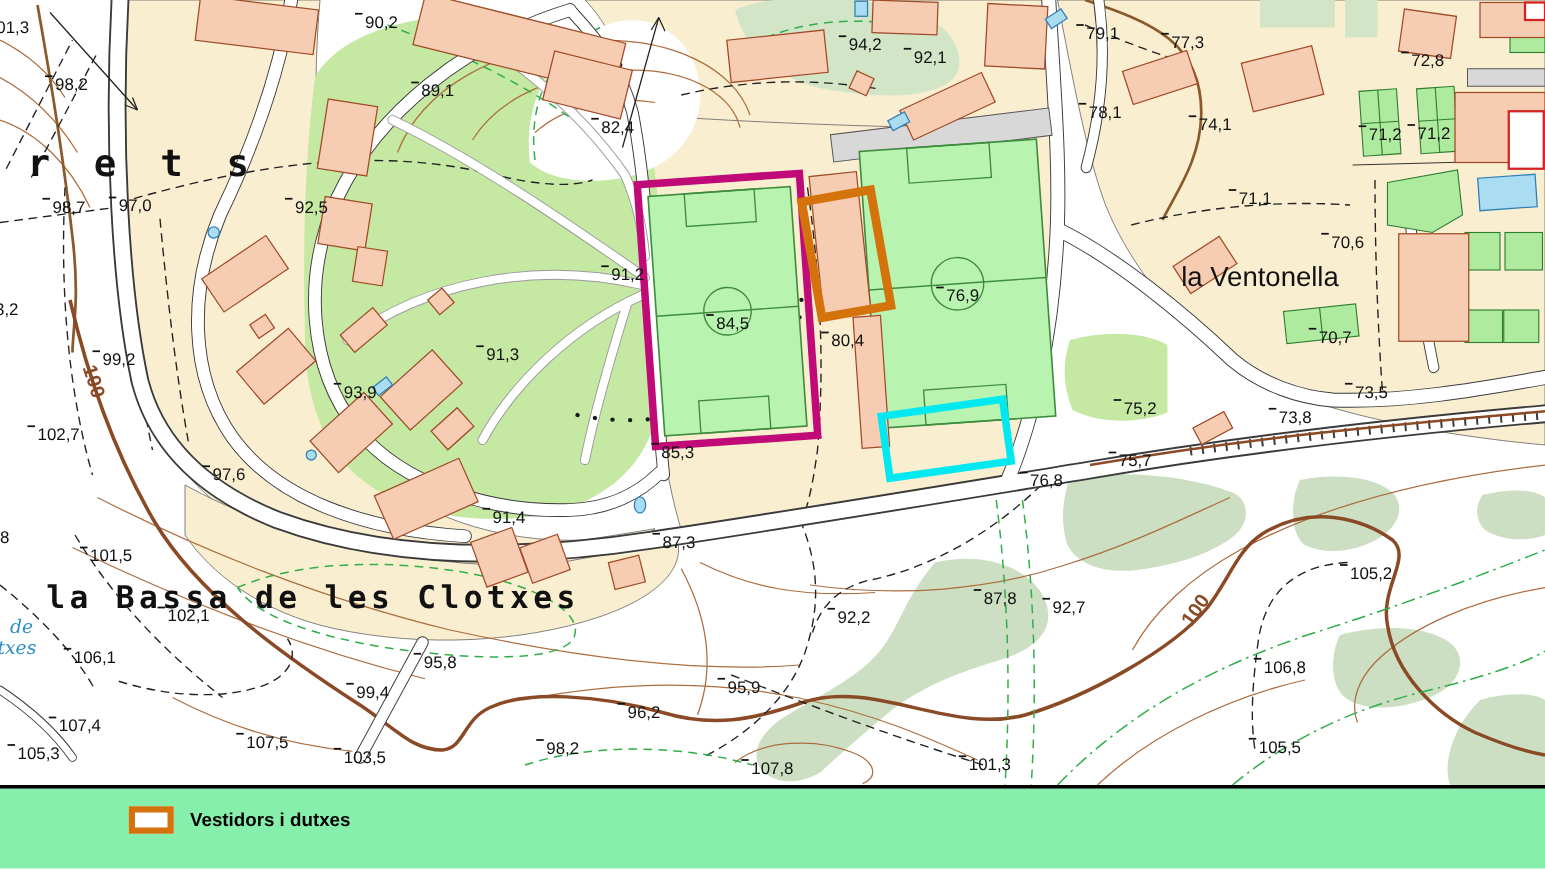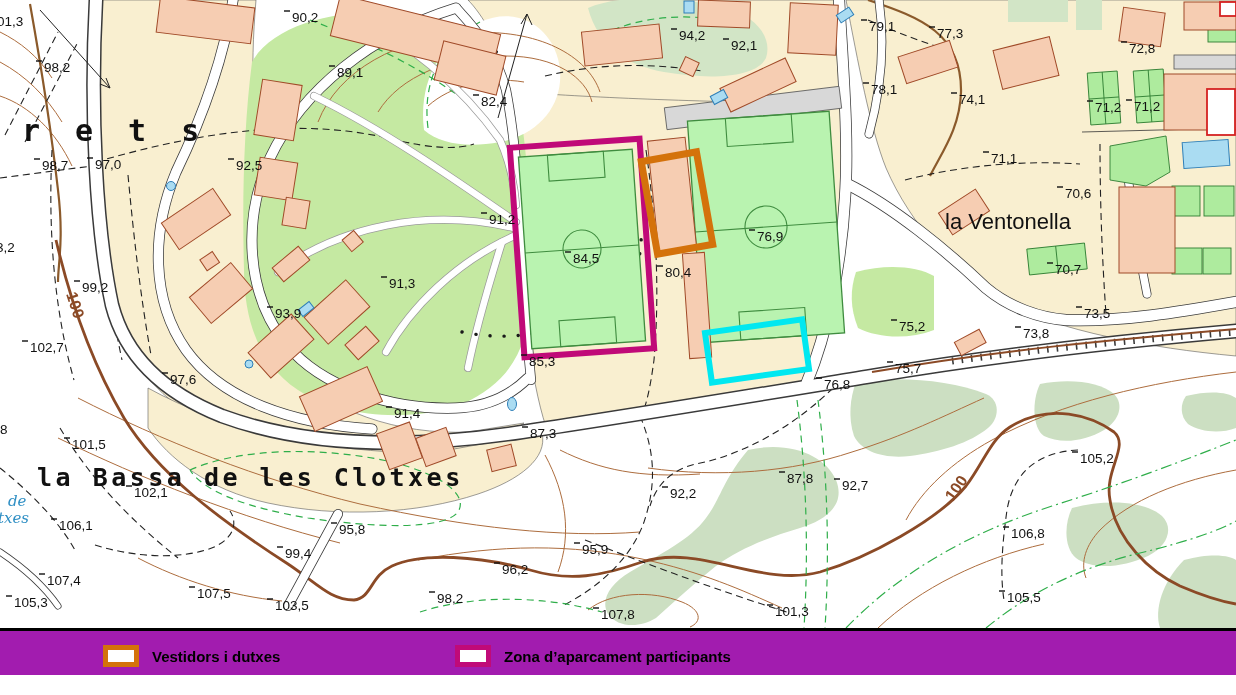--- a/index.html
+++ b/index.html
@@ -31,21 +31,21 @@
   .hatch{stroke:#3a3a3a;stroke-width:7;fill:none;stroke-dasharray:1.6 8;}
   .dots{stroke:#1a1a1a;stroke-width:3.4;fill:none;stroke-dasharray:0.1 14;stroke-linecap:round;}
   .thin{stroke:#333;stroke-width:0.8;fill:none;}
   .spot{font:13.5px "Liberation Sans",sans-serif;fill:#111;}
   .spot-tick{stroke:#111;stroke-width:1.4;}
   .mono-place{font-family:"DejaVu Sans Mono",monospace;font-weight:bold;fill:#111;}
   .ventona{font:22px "Liberation Sans",sans-serif;fill:#111;}
   .ctlabel{font:bold 16px "Liberation Sans",sans-serif;fill:#8b4a26;}
   .wlabel{font:italic 15px "DejaVu Serif",serif;fill:#2f8fc4;}
   .ann{fill:none;}
-  #legend{height:44px;display:flex;align-items:center;position:relative;background:#a21caf;}
+  #legend{height:64px;display:flex;align-items:center;position:relative;background:#86efac;}
   .lg-item{position:absolute;display:flex;align-items:center;top:14px;}
   .lg-box{display:inline-block;width:26px;height:12px;background:#fff;border:5.5px solid #000;}
   .lg-label{margin-left:13px;font:bold 15px "Liberation Sans",sans-serif;color:#000;}
 </style>
 </head>
 <body>
 
 <div id="page">
   <div id="map-wrap">
     <svg width="1236" height="628" viewBox="0 0 1236 628">
@@ -477,18 +477,14 @@
           </g>
       </g>
     </svg>
   </div>
 
   <div id="legend">
     <div class="lg-item" style="left:103px">
       <span class="lg-box" style="border-color: rgb(212, 114, 11);"></span>
       <span class="lg-label">Vestidors i dutxes</span>
     </div>
-    <div class="lg-item" style="left:455px">
-      <span class="lg-box" style="border-color: rgb(192, 10, 120);"></span>
-      <span class="lg-label">Zona d’aparcament participants</span>
-    </div>
   </div>
 </div>
 
 </body></html>

